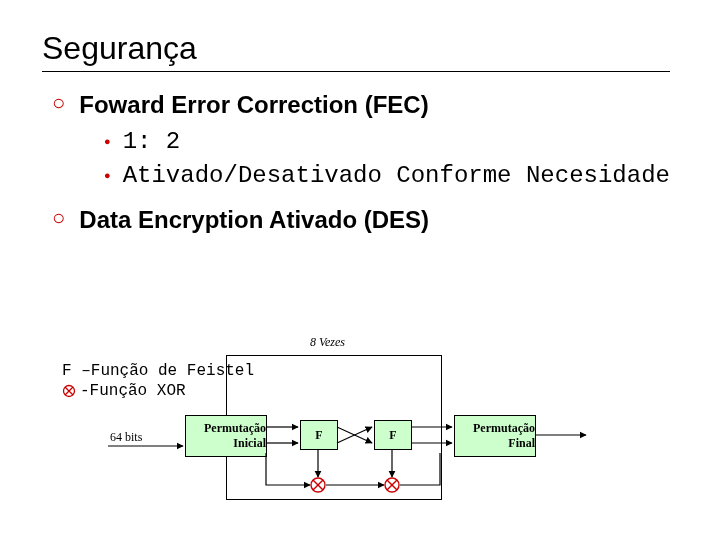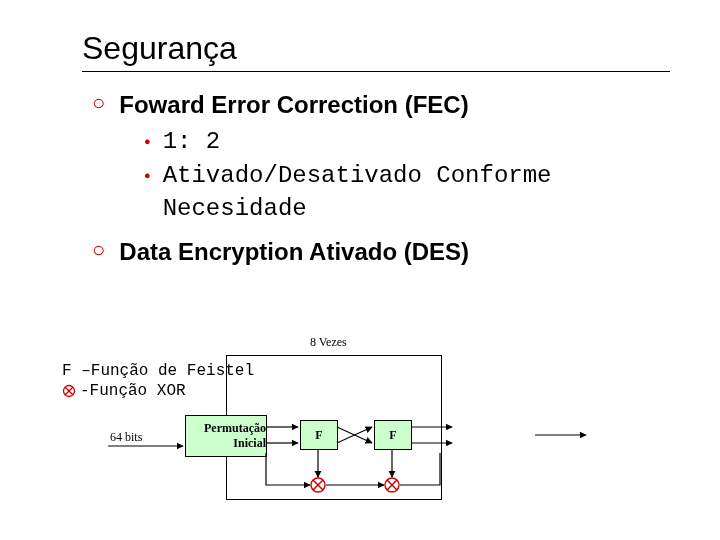--- a/index.html
+++ b/index.html
@@ -6,21 +6,21 @@
     margin: 0;
     padding: 0;
     width: 720px;
     height: 540px;
     font-family: Verdana, Geneva, sans-serif;
     background: #fff;
     color: #000;
     position: relative;
   }
   .slide {
-    padding: 30px 50px 0 82px;
+    padding: 30px 50px 0 42px;
   }
   .title {
     font-size: 32px;
     font-weight: normal;
     margin: 0 0 4px 0;
   }
   .rule {
     border: none;
     border-top: 1px solid #000;
     margin: 0 0 18px 0;
@@ -65,20 +65,21 @@
     top: 335px;
     width: 720px;
     height: 200px;
   }
   .caption-8v {
     position: absolute;
     left: 310px;
     top: 0;
     font-family: "Times New Roman", serif;
     font-size: 12px;
+    font-style: italic;
   }
   .legend {
     position: absolute;
     left: 62px;
     top: 26px;
     font-family: Liberation Mono, monospace;
     font-size: 16px;
     line-height: 1.25;
   }
   .legend-row { display: flex; align-items: center; }
@@ -164,20 +165,21 @@
     </div>
   </div>
 
   <span class="bits-label">64 bits</span>
 
   <div class="round-rect"></div>
 
   <div class="box box-pi">Permutação Inicial</div>
   <div class="box box-f1">F</div>
   <div class="box box-f2">F</div>
+  <div class="box box-pf">Permutação Final</div>
 
   <svg class="wires" width="720" height="200">
     <defs>
       <marker id="ah" viewBox="0 0 10 10" refX="9" refY="5" markerWidth="6" markerHeight="6" orient="auto">
         <path d="M0 0 L10 5 L0 10 z" fill="#000"></path>
       </marker>
     </defs>
 
     <line x1="108" y1="111" x2="183" y2="111" stroke="#000" stroke-width="1.2" marker-end="url(#ah)"></line>
 

